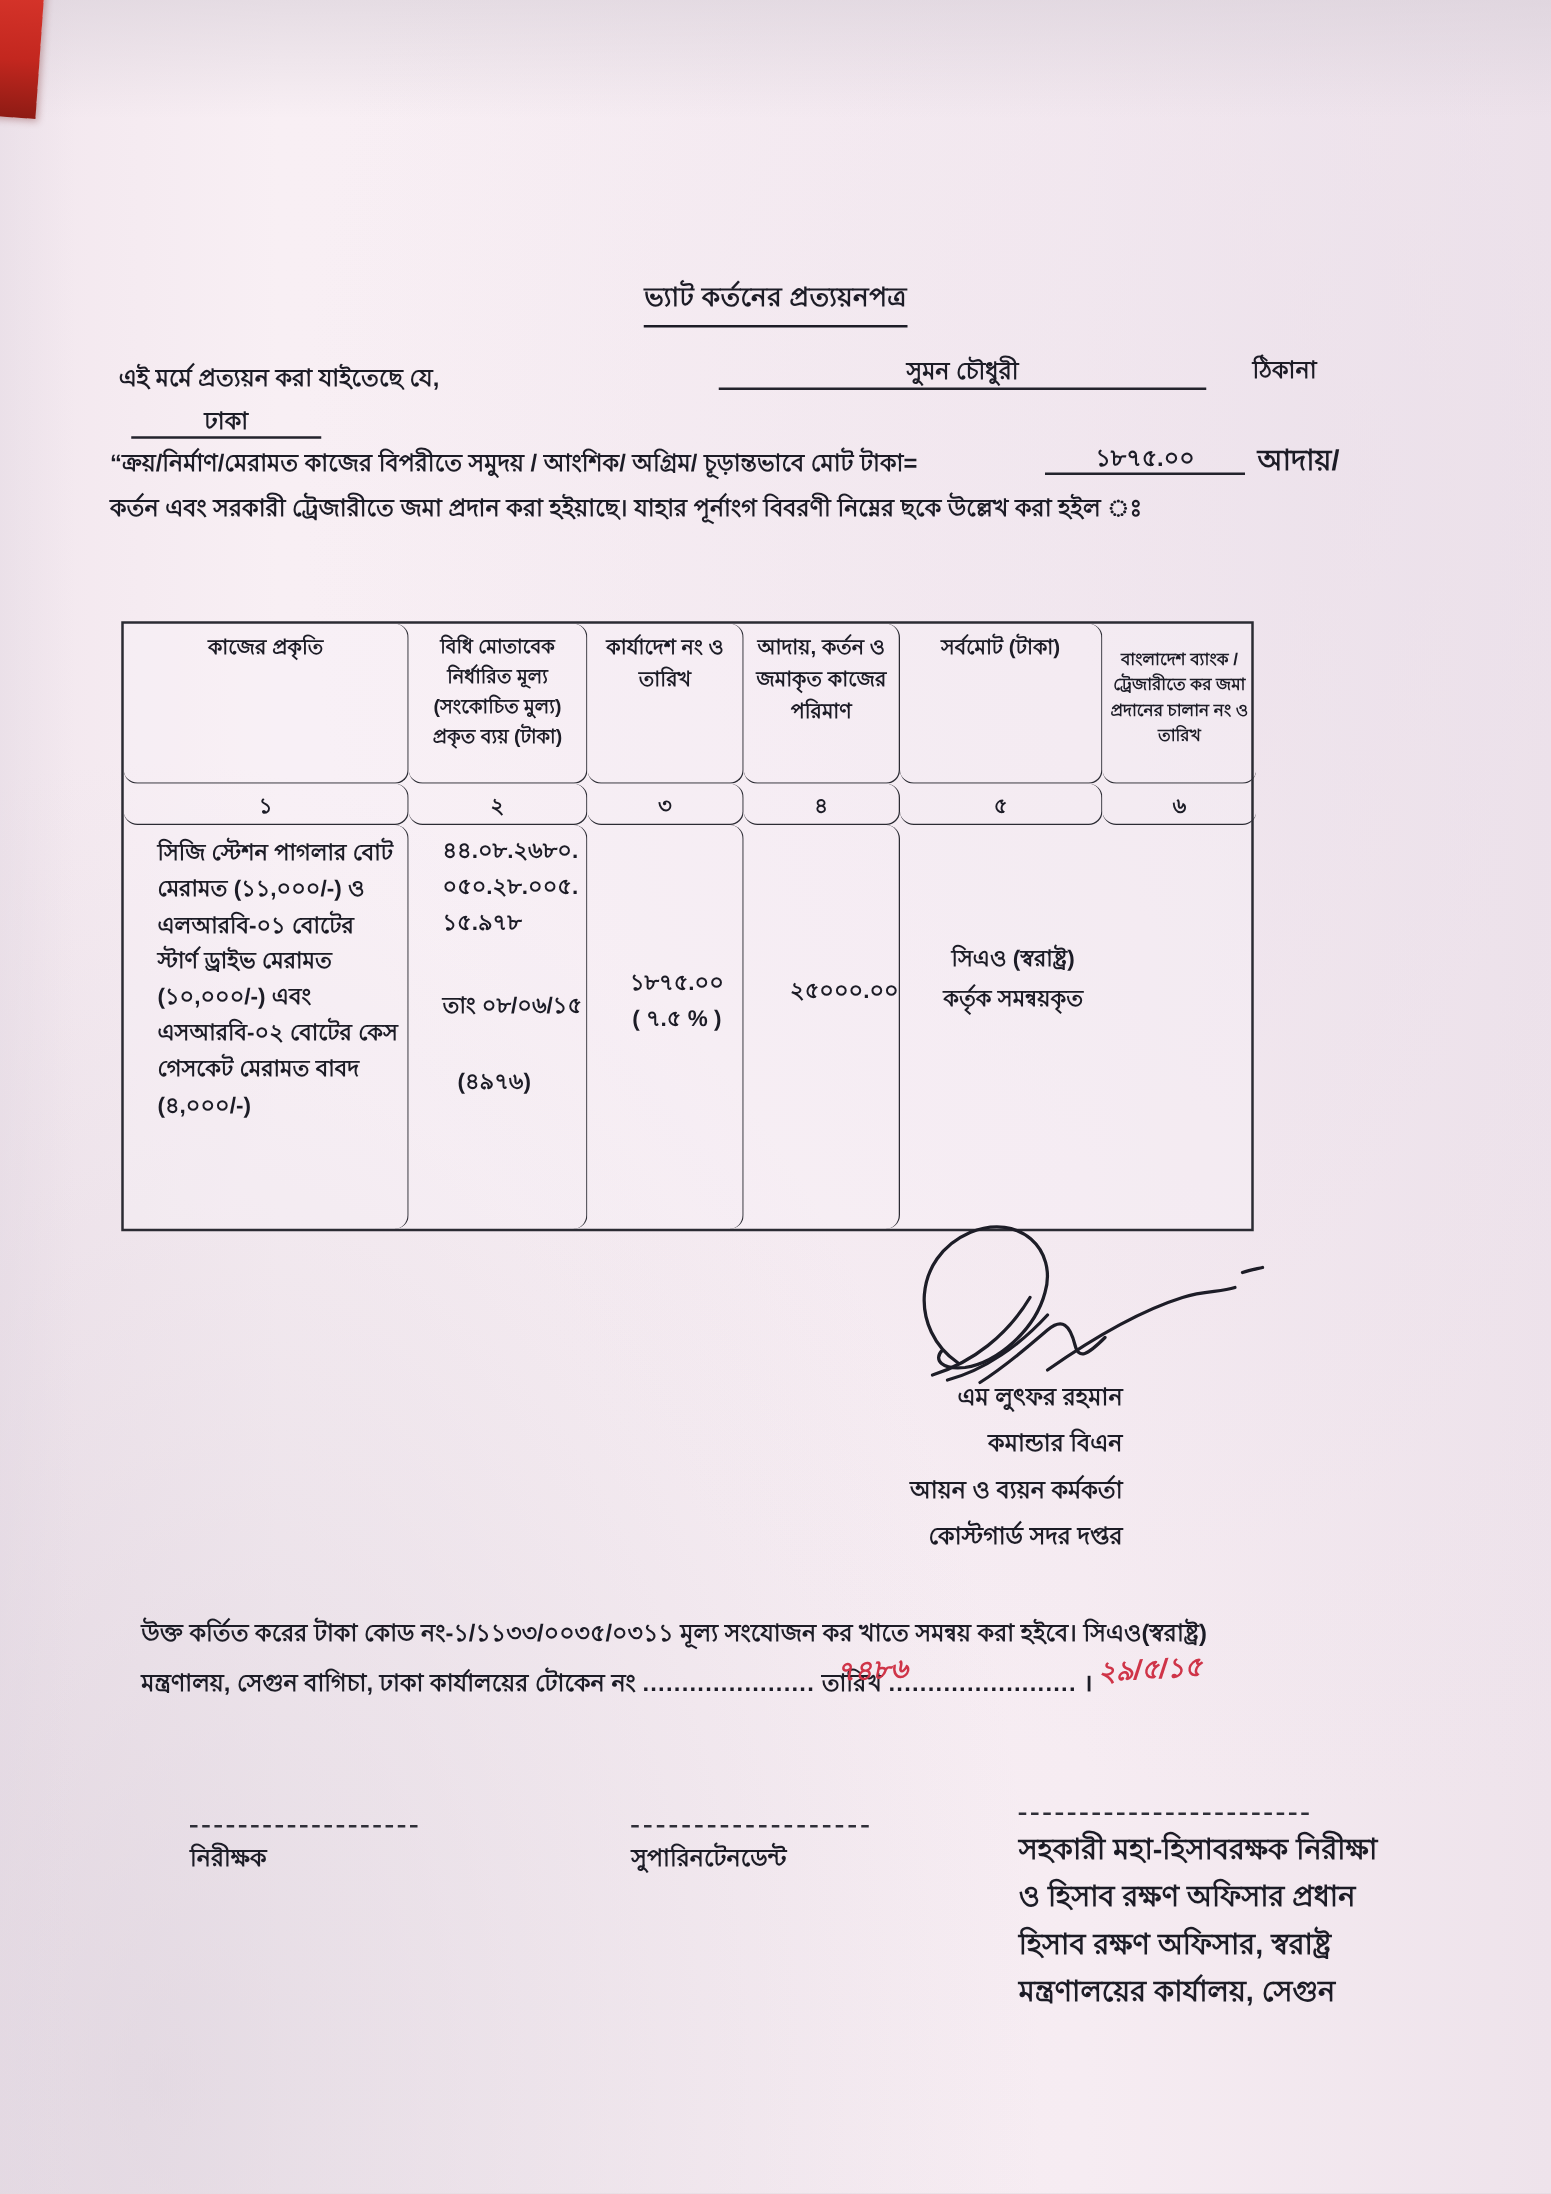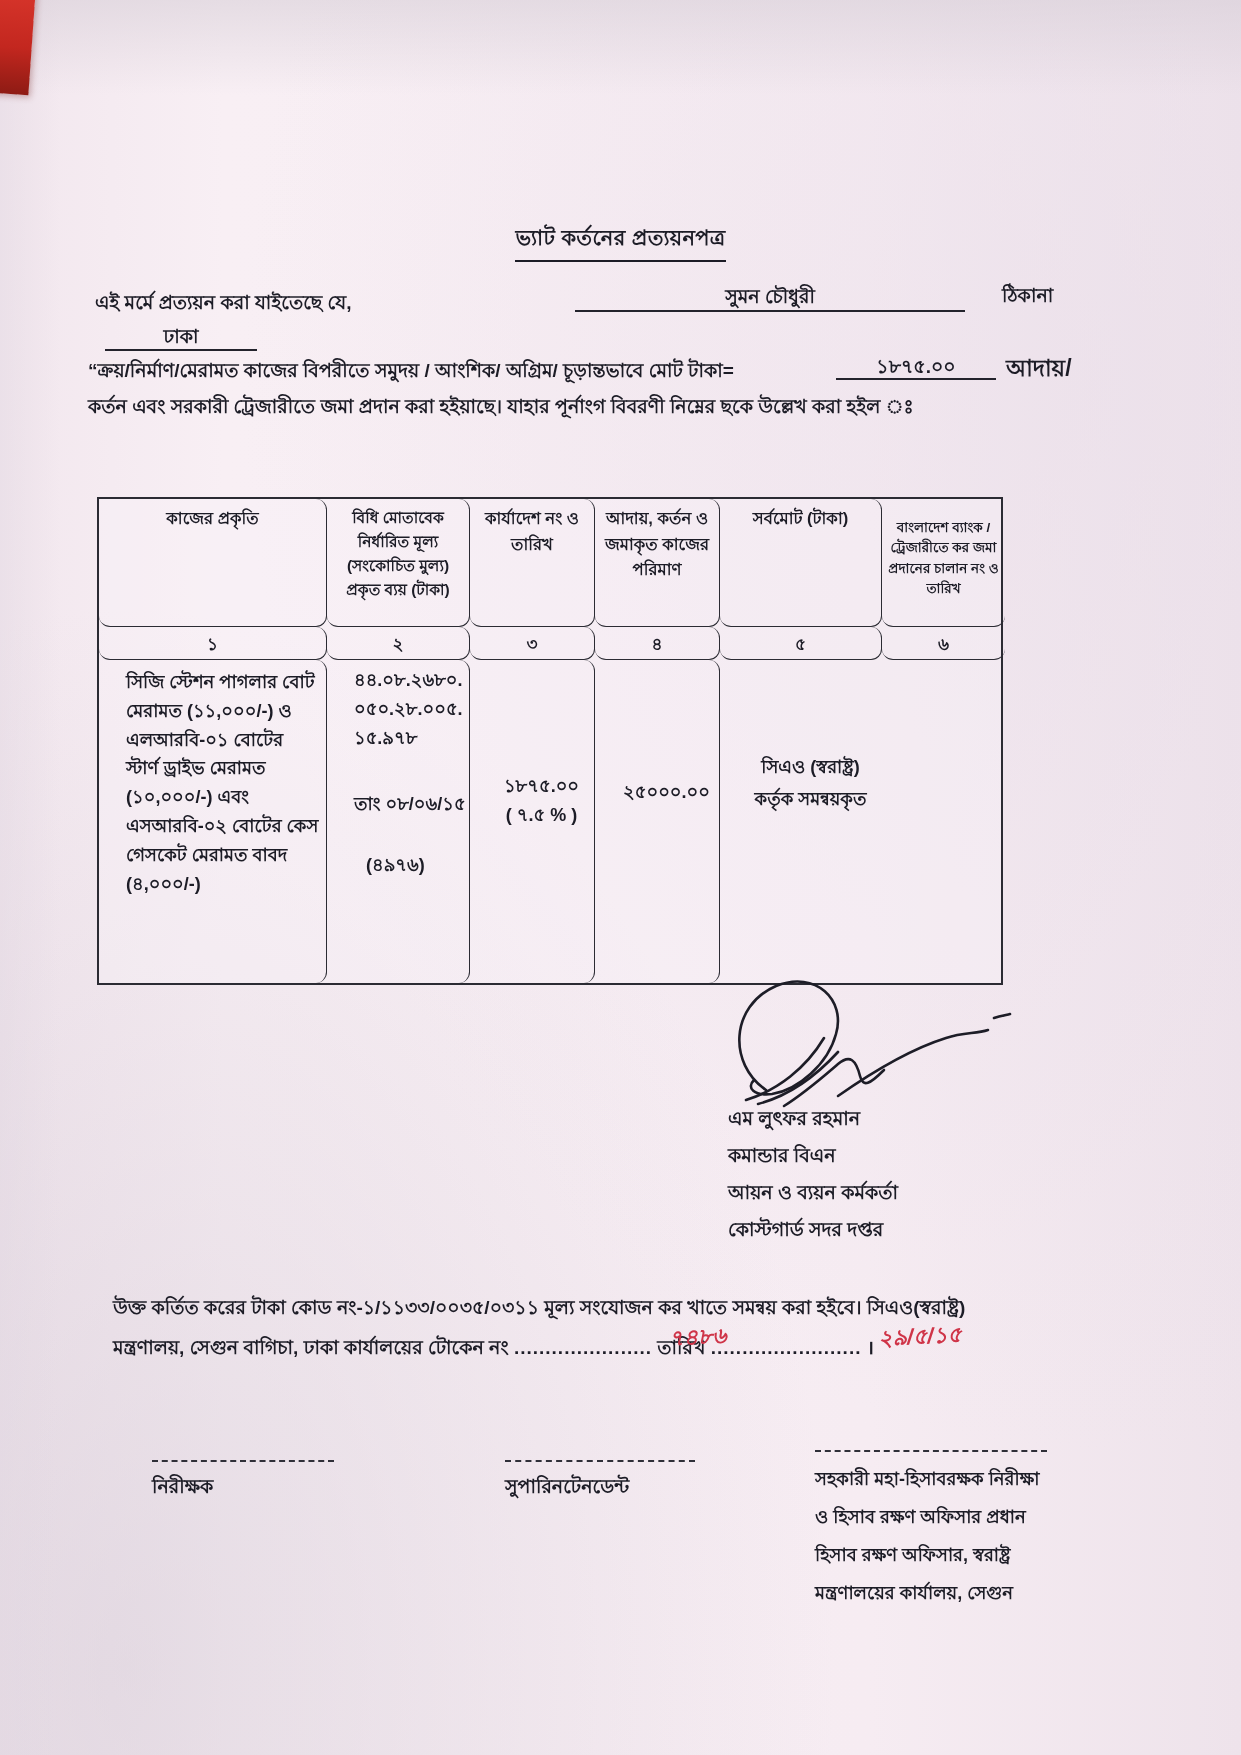--- a/index.html
+++ b/index.html
@@ -62,43 +62,43 @@
   .num{
     font-size:17px;font-weight:700;text-align:center;padding-top:4px;
   }
   .td{font-size:18px;font-weight:600;line-height:1.6;}
   .td.work{padding:8px 6px 0 8px;font-size:18px;}
   .td.order{padding:6px 4px 0 8px;word-break:break-all;}
   .td .gap1{margin-top:38px;word-break:normal;white-space:nowrap;}
   .td .gap2{margin-top:32px;word-break:normal;padding-left:12px;}
   .td.money3{text-align:center;padding-top:118px;}
   .td.money4{text-align:center;padding-top:112px;}
-  .td.money5{text-align:center;padding-top:118px;}
+  .td.money5{text-align:right;padding-top:118px;}
   .td.challan{text-align:center;padding:92px 6px 0 6px;line-height:1.75;}
 
   
   .sig-svg{position:absolute;left:688px;top:972px;}
-  .sig-block{position:absolute;left:728px;top:1100px;font-size:19px;font-weight:600;line-height:37px;}
+  .sig-block{position:absolute;left:728px;top:1100px;font-size:19px;font-weight:600;line-height:37px;text-align:right;}
   .footer-par{position:absolute;left:113px;top:1288px;width:910px;font-size:19px;font-weight:600;line-height:40px;}
   .dots{letter-spacing:1px;font-weight:700;}
   .hand{
     position:relative;display:inline-block;width:0;overflow:visible;
     font-style:italic;font-weight:700;font-size:22px;
     transform:rotate(-3deg);
   }
   .hand > span{position:absolute;left:18px;top:-34px;white-space:nowrap;}
 
   
   .dashline{border-top:2.5px dashed #2f2f38;height:0;}
   .bs-left{position:absolute;left:152px;top:1460px;width:182px;}
   .bs-left .lbl{margin-top:10px;font-size:19px;font-weight:600;}
   .bs-mid{position:absolute;left:505px;top:1460px;width:190px;}
   .bs-mid .lbl{margin-top:10px;font-size:19px;font-weight:600;}
   .bs-right{position:absolute;left:815px;top:1450px;width:232px;}
-  .bs-right .blk{margin-top:8px;font-size:18px;font-weight:600;line-height:38px;white-space:nowrap;}
+  .bs-right .blk{margin-top:8px;font-size:23px;font-weight:600;line-height:38px;white-space:nowrap;}
 </style>
 </head>
 <body>
 
 <div class="page">
 
   <div class="corner-mark"></div>
 
   <div class="title-wrap">
     <span class="title">ভ্যাট কর্তনের প্রত্যয়নপত্র</span>

